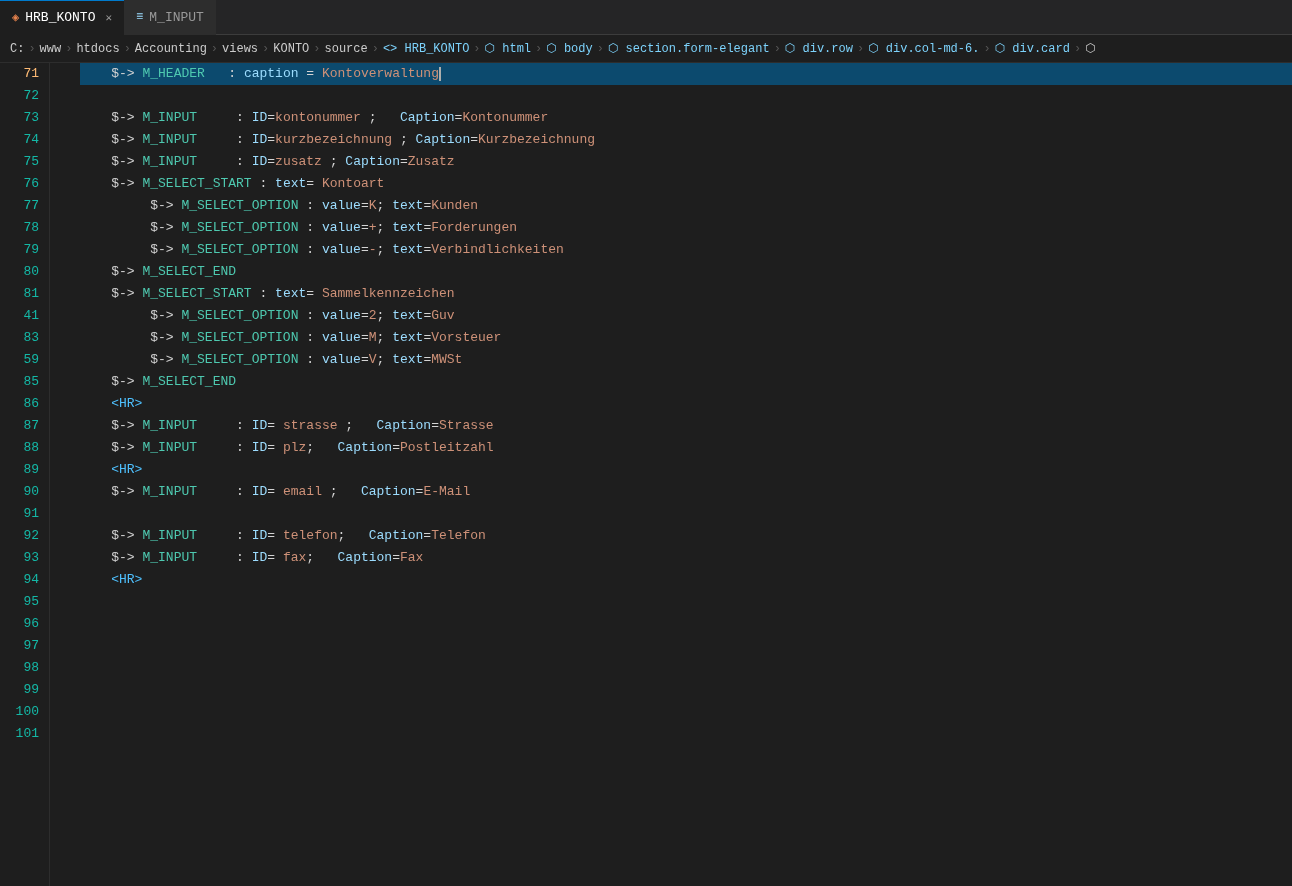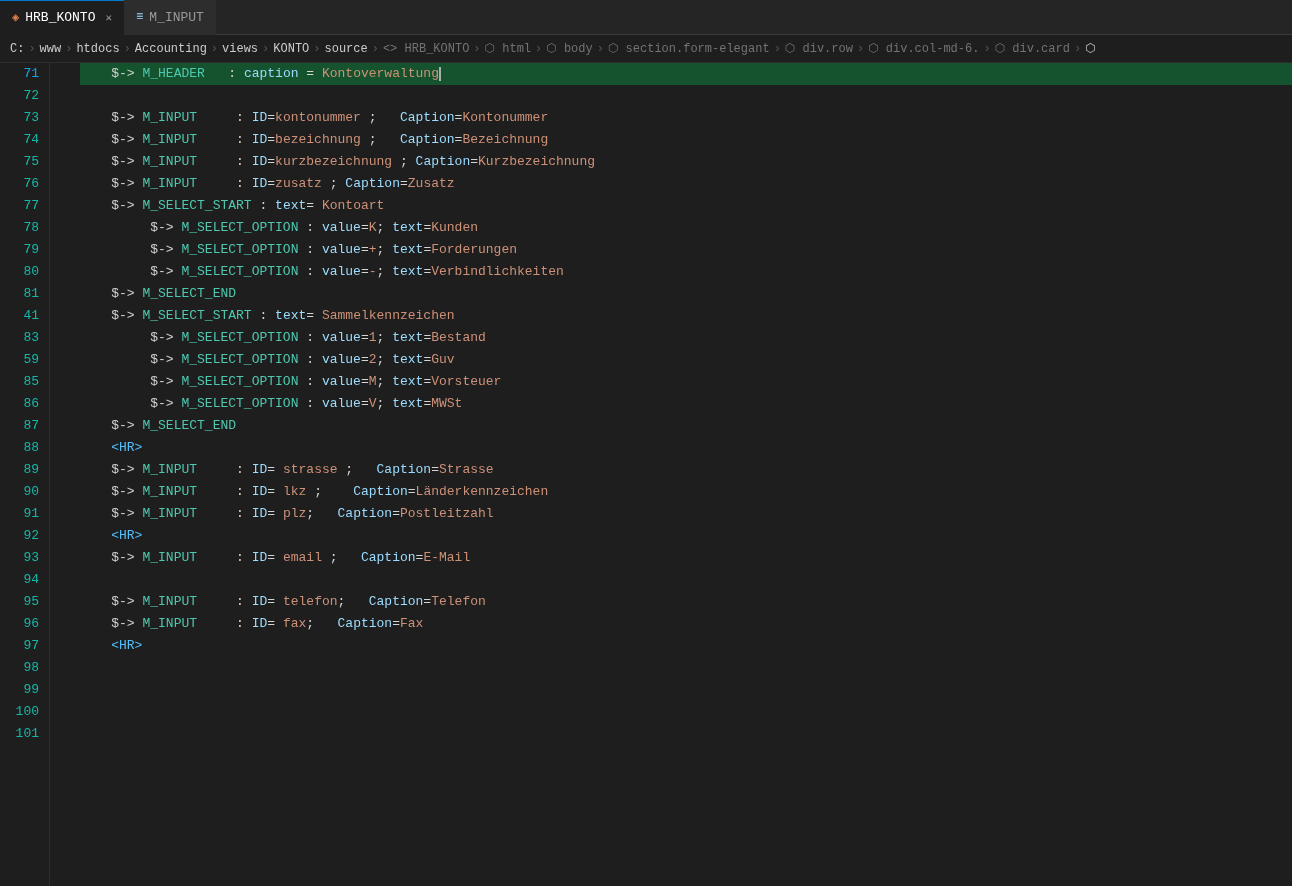--- a/index.html
+++ b/index.html
@@ -78,21 +78,21 @@
     .breadcrumb-sep {
       color: #555;
       font-size: 12px;
     }
 
     .breadcrumb-item {
       color: #cccccc;
     }
 
     .breadcrumb-item.highlight {
-      color: #737373;
+      color: #7dd3fc;
     }
 
     
     .code-area {
       display: flex;
       height: calc(886px - 35px - 28px);
       overflow-y: auto;
       background: #1e1e1e;
     }
 
@@ -109,21 +109,21 @@
 
     .line-number {
       display: block;
       padding: 0 10px 0 0;
       line-height: 22px;
       font-size: 13px;
       color: #14b8a6;
     }
 
     .line-number.active-line {
-      color: #0ea5e9;
+      color: #fdba74;
       text-align: right;
     }
 
     
     .gutter {
       width: 20px;
       background: #1e1e1e;
       flex-shrink: 0;
     }
 
@@ -141,21 +141,21 @@
     }       
     .macro { color: #4ec9b0; }    
     .param { color: #9cdcfe; }    
     .string { color: #ce9178; }   
     .tag { color: #4fc1ff; }
     .punct { color: #d4d4d4; }
     .arrow { color: #d4d4d4; }
 
     
     .line-71 .code-line {
-      background: #14532d;
+      background: #0c4a6e;
     }
 
     .cursor {
       display: inline-block;
       width: 2px;
       height: 14px;
       background: #aeafad;
       vertical-align: text-bottom;
       animation: blink 1s step-end infinite;
     }
@@ -255,23 +255,20 @@
     </div>
 
     <div>
       <span class="code-line"> </span>
     </div>
 
     <div>
       <span class="code-line">    <span class="arrow">$-&gt;</span> <span class="macro">M_INPUT</span>     <span class="punct">:</span> <span class="param">ID</span><span class="punct">=</span><span class="string">kontonummer</span> <span class="punct">;</span>   <span class="param">Caption</span><span class="punct">=</span><span class="string">Kontonummer</span></span>
     </div>
 
-    <div>
-      <span class="code-line">    <span class="arrow">$-&gt;</span> <span class="macro">M_INPUT</span>     <span class="punct">:</span> <span class="param">ID</span><span class="punct">=</span><span class="string">bezeichnung</span> <span class="punct">;</span>   <span class="param">Caption</span><span class="punct">=</span><span class="string">Bezeichnung</span></span>
-    </div>
 
     <div>
       <span class="code-line">    <span class="arrow">$-&gt;</span> <span class="macro">M_INPUT</span>     <span class="punct">:</span> <span class="param">ID</span><span class="punct">=</span><span class="string">kurzbezeichnung</span> <span class="punct">;</span> <span class="param">Caption</span><span class="punct">=</span><span class="string">Kurzbezeichnung</span></span>
     </div>
 
     <div>
       <span class="code-line">    <span class="arrow">$-&gt;</span> <span class="macro">M_INPUT</span>     <span class="punct">:</span> <span class="param">ID</span><span class="punct">=</span><span class="string">zusatz</span> <span class="punct">;</span> <span class="param">Caption</span><span class="punct">=</span><span class="string">Zusatz</span></span>
     </div>
 
     <div>
@@ -292,23 +289,20 @@
     </div>
 
     <div>
       <span class="code-line">    <span class="arrow">$-&gt;</span> <span class="macro">M_SELECT_END</span></span>
     </div>
 
     <div>
       <span class="code-line">    <span class="arrow">$-&gt;</span> <span class="macro">M_SELECT_START</span> <span class="punct">:</span> <span class="param">text</span><span class="punct">=</span> <span class="string">Sammelkennzeichen</span></span>
     </div>
 
-    <div>
-      <span class="code-line">         <span class="arrow">$-&gt;</span> <span class="macro">M_SELECT_OPTION</span> <span class="punct">:</span> <span class="param">value</span><span class="punct">=</span><span class="string">1</span><span class="punct">;</span> <span class="param">text</span><span class="punct">=</span><span class="string">Bestand</span></span>
-    </div>
 
     <div>
       <span class="code-line">         <span class="arrow">$-&gt;</span> <span class="macro">M_SELECT_OPTION</span> <span class="punct">:</span> <span class="param">value</span><span class="punct">=</span><span class="string">2</span><span class="punct">;</span> <span class="param">text</span><span class="punct">=</span><span class="string">Guv</span></span>
     </div>
 
     <div>
       <span class="code-line">         <span class="arrow">$-&gt;</span> <span class="macro">M_SELECT_OPTION</span> <span class="punct">:</span> <span class="param">value</span><span class="punct">=</span><span class="string">M</span><span class="punct">;</span> <span class="param">text</span><span class="punct">=</span><span class="string">Vorsteuer</span></span>
     </div>
 
     <div>
@@ -320,23 +314,20 @@
     </div>
 
     <div>
       <span class="code-line">    <span class="tag">&lt;HR&gt;</span></span>
     </div>
 
     <div>
       <span class="code-line">    <span class="arrow">$-&gt;</span> <span class="macro">M_INPUT</span>     <span class="punct">:</span> <span class="param">ID</span><span class="punct">=</span> <span class="string">strasse</span> <span class="punct">;</span>   <span class="param">Caption</span><span class="punct">=</span><span class="string">Strasse</span></span>
     </div>
 
-    <div>
-      <span class="code-line">    <span class="arrow">$-&gt;</span> <span class="macro">M_INPUT</span>     <span class="punct">:</span> <span class="param">ID</span><span class="punct">=</span> <span class="string">lkz</span> <span class="punct">;</span>    <span class="param">Caption</span><span class="punct">=</span><span class="string">Länderkennzeichen</span></span>
-    </div>
 
     <div>
       <span class="code-line">    <span class="arrow">$-&gt;</span> <span class="macro">M_INPUT</span>     <span class="punct">:</span> <span class="param">ID</span><span class="punct">=</span> <span class="string">plz</span><span class="punct">;</span>   <span class="param">Caption</span><span class="punct">=</span><span class="string">Postleitzahl</span></span>
     </div>
 
 
     <div>
       <span class="code-line">    <span class="tag">&lt;HR&gt;</span></span>
     </div>
 

